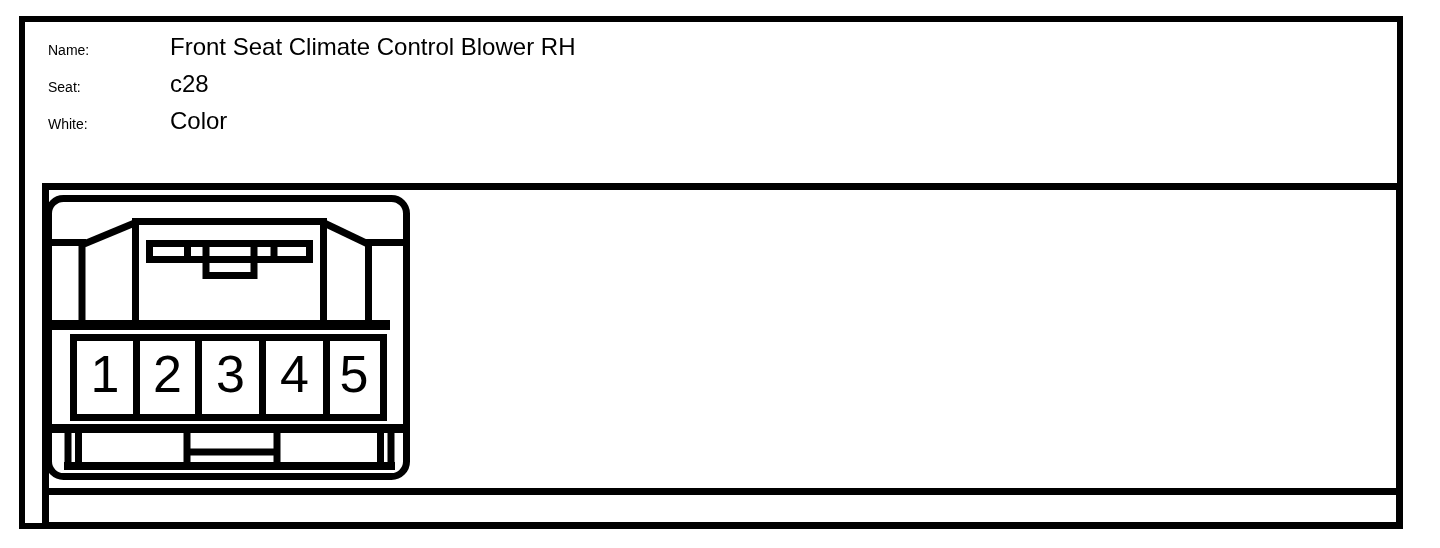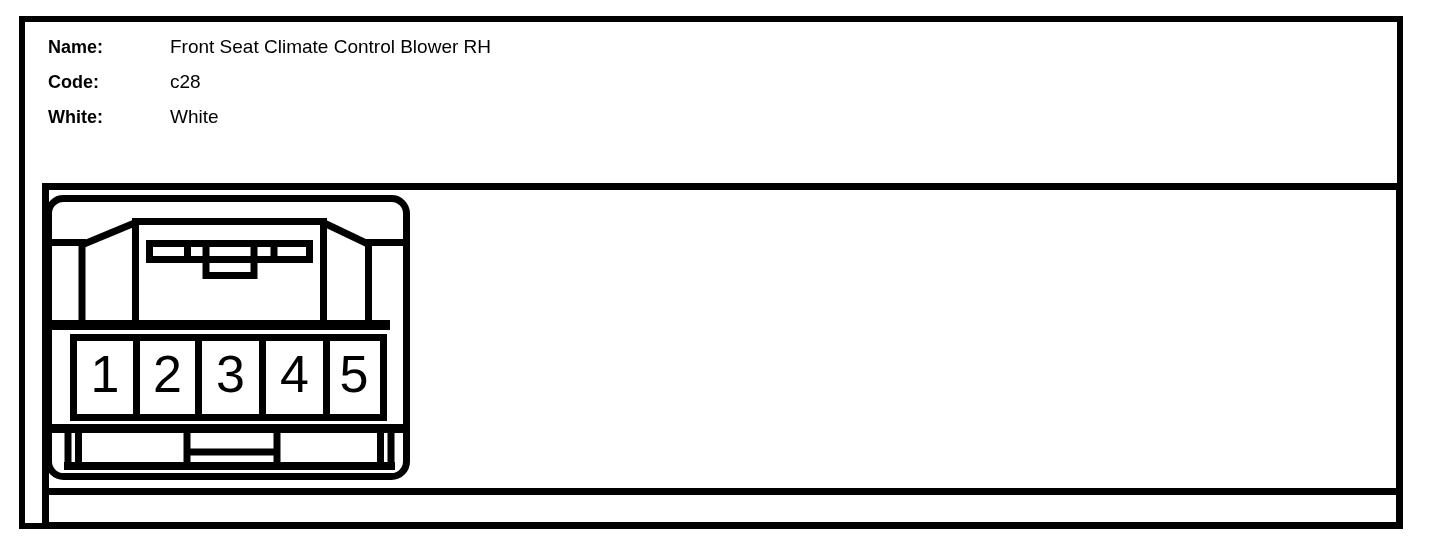--- a/index.html
+++ b/index.html
@@ -23,25 +23,25 @@
   
   .info-panel {
     position: absolute;
     left: 48px; top: 30px;
     width: 900px;
   }
   .info-row { line-height: 34px; white-space: nowrap; }
   .info-label {
     display: inline-block;
     width: 122px;
-    font-size: 18px;
-    font-weight: bold;
+    font-size: 14px;
+    font-weight: normal;
     letter-spacing: 0px;
   }
-  .info-value { font-size: 19px; font-weight: normal; }
+  .info-value { font-size: 24px; font-weight: normal; }
   
   .diagram-box {
     position: absolute;
     left: 42px; top: 183px;
     width: 1361px; height: 346px;
     border: 7px solid #000000;
     box-sizing: border-box;
   }
   
   .diagram-divider {
@@ -72,24 +72,24 @@
 
 <div class="canvas">
 
   <div class="outer-frame"></div>
 
   <div class="info-panel">
     <div class="info-row">
       <span class="info-label">Name:</span><span class="info-value">Front Seat Climate Control Blower RH</span>
     </div>
     <div class="info-row">
-      <span class="info-label">Code:</span><span class="info-value">c28</span>
+      <span class="info-label">Seat:</span><span class="info-value">c28</span>
     </div>
     <div class="info-row">
-      <span class="info-label">White:</span><span class="info-value">White</span>
+      <span class="info-label">White:</span><span class="info-value">Color</span>
     </div>
   </div>
 
   <div class="diagram-box"></div>
   <div class="diagram-divider"></div>
 
   <svg class="connector-svg" viewBox="0 0 380 300" xmlns="http://www.w3.org/2000/svg">
 
     <rect x="8.5" y="8.5" width="358" height="278" rx="15" stroke-width="7"></rect>
 

